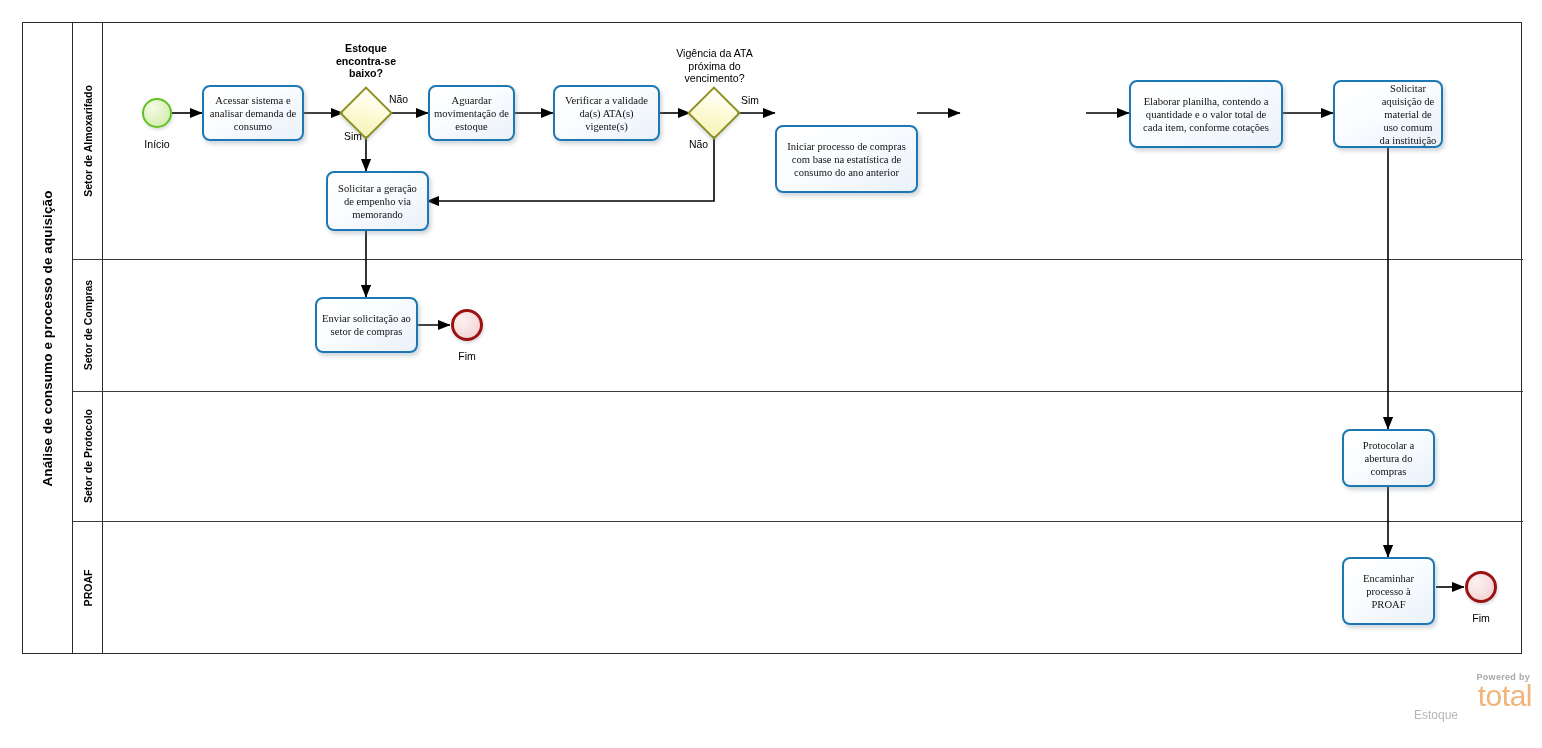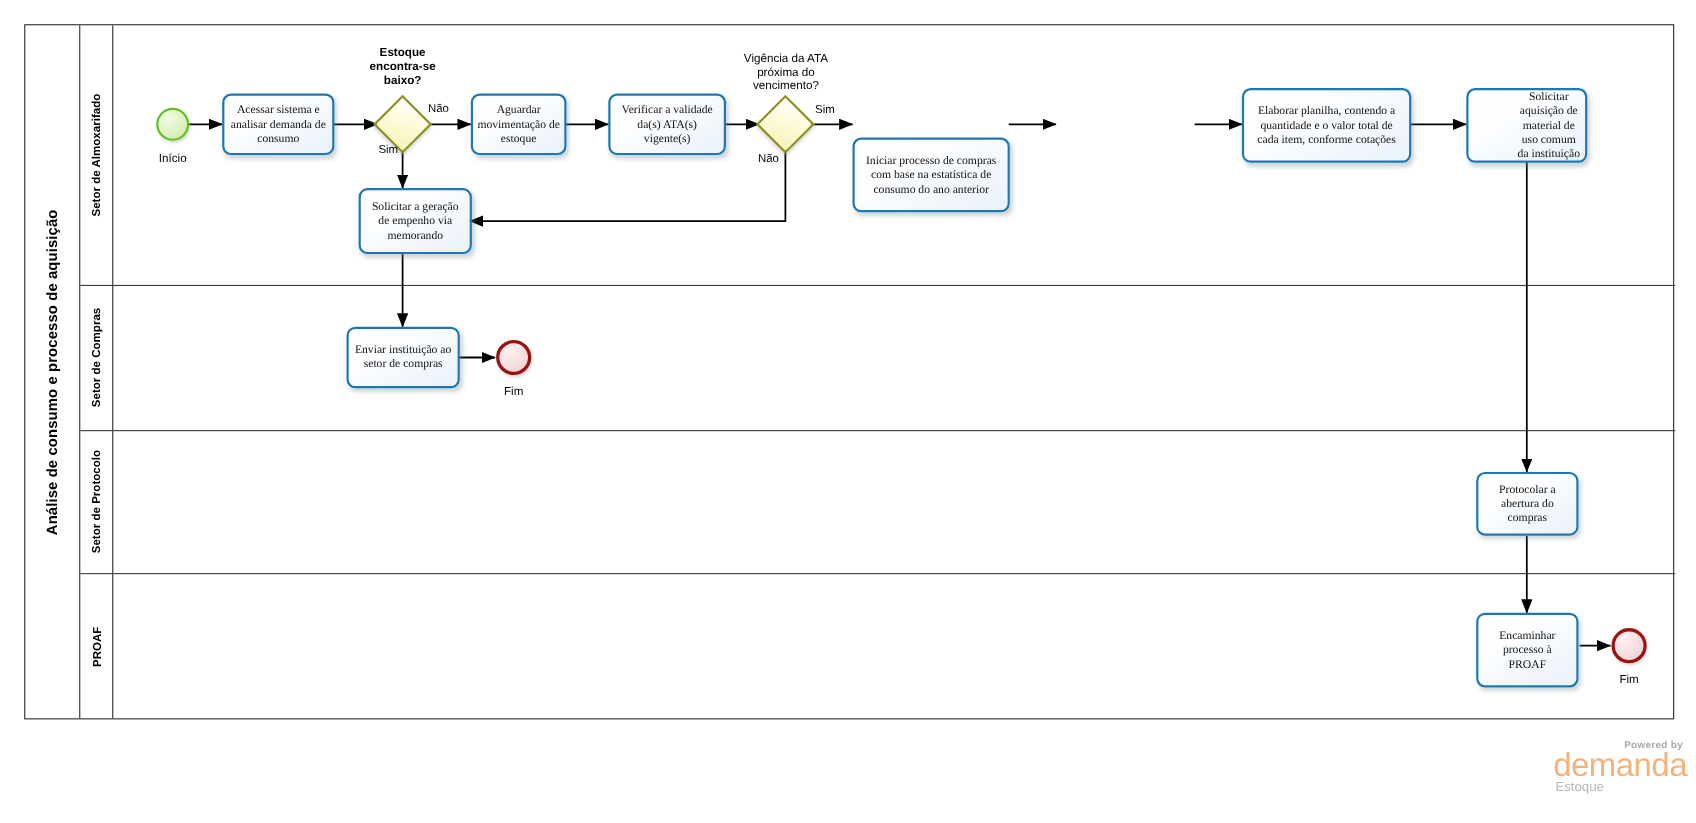--- a/index.html
+++ b/index.html
@@ -284,34 +284,34 @@
 
   <div class="node gateway" style="left:695px; top:94px;"></div>
   <div class="label" style="left:662px; top:47px; width:105px;">Vigência da ATA próxima do vencimento?</div>
 
   <div class="flow-label" style="left:389px; top:94px;">Não</div>
   <div class="flow-label" style="left:344px; top:131px;">Sim</div>
   <div class="flow-label" style="left:741px; top:95px;">Sim</div>
   <div class="flow-label" style="left:689px; top:139px;">Não</div>
 
   <div class="node task" style="left:315px; top:297px; width:103px; height:56px;">
-    <span>Enviar instituição ao setor de compras</span>
+    <span>Enviar solicitação ao setor de compras</span>
   </div>
   <div class="node event event-end" style="left:451px; top:309px;"></div>
   <div class="label" style="left:429px; top:350px; width:76px;">Fim</div>
 
   <div class="node task" style="left:1342px; top:429px; width:93px; height:58px;">
     <span>Protocolar a abertura do compras</span>
   </div>
 
   <div class="node task" style="left:1342px; top:557px; width:93px; height:68px;">
     <span>Encaminhar processo à PROAF</span>
   </div>
   <div class="node event event-end" style="left:1465px; top:571px;"></div>
   <div class="label" style="left:1443px; top:612px; width:76px;">Fim</div>
 
   <div id="logo">
     <div class="logo-powered">Powered by</div>
-    <div class="logo-brand">demanda</div>
+    <div class="logo-brand">total</div>
     <div class="logo-modeler">Estoque</div>
   </div>
 
 </div>
 
 </body></html>

